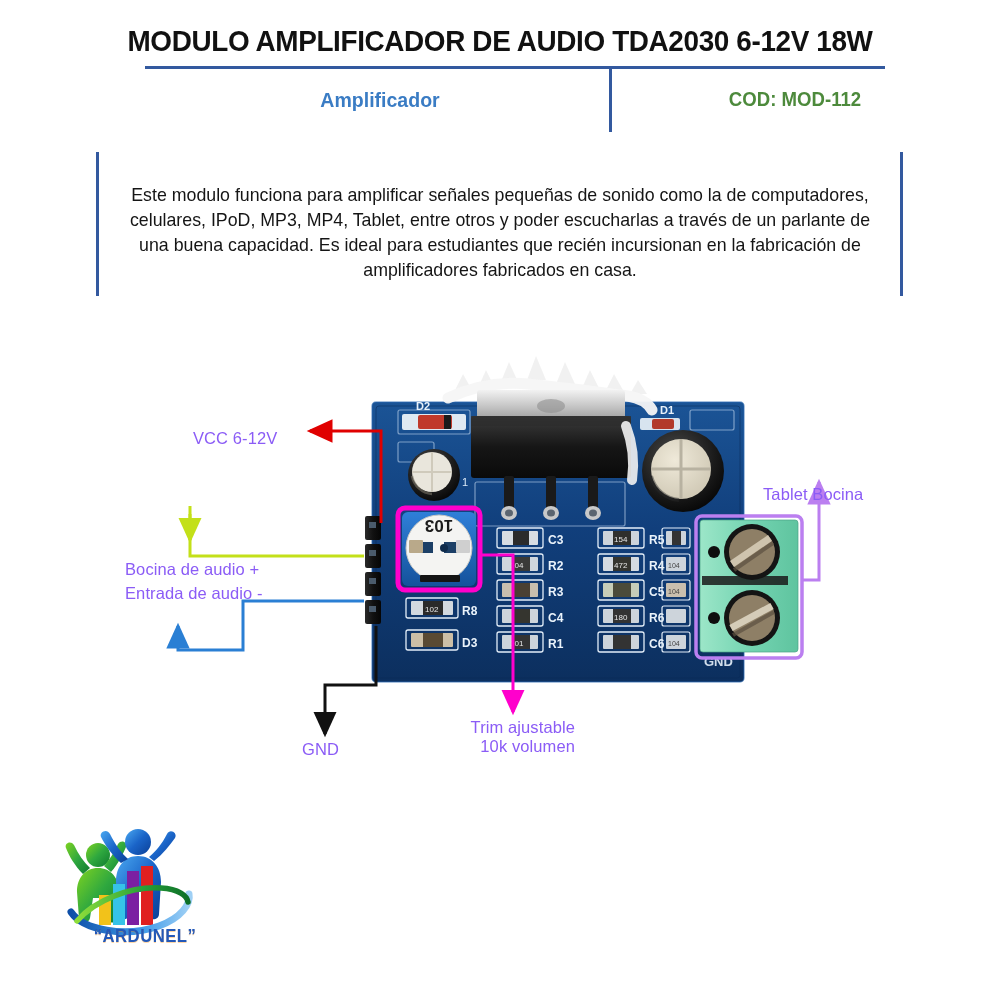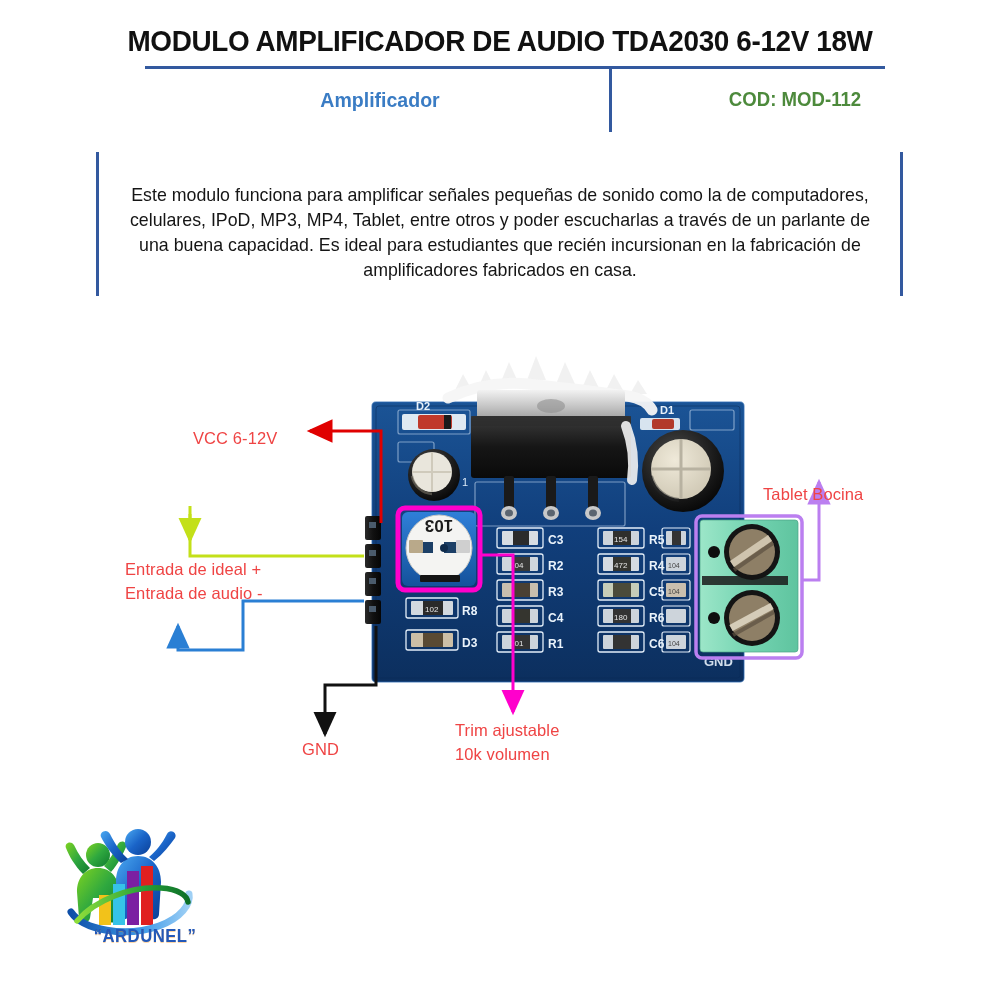--- a/index.html
+++ b/index.html
@@ -115,25 +115,25 @@
     left: 0;
     top: 330px;
     width: 944px;
     height: 470px;
   }
   #diagram svg { display: block; }
 
   .ann-label {
     position: absolute;
     font-size: 16.5px;
-    color: #ef4444;
+    color: #8b5cf6;
     white-space: nowrap;
     letter-spacing: 0.1px;
   }
-  .ann-label.multi { white-space: normal; text-align: left; line-height: 24px; }
+  .ann-label.multi { white-space: normal; text-align: right; line-height: 19px; }
 
   #label-vcc        { left: 193px; top: 429px; }
   #label-audio-plus { left: 125px; top: 560px; }
   #label-audio-minus{ left: 125px; top: 584px; }
   #label-gnd        { left: 302px; top: 740px; }
   #label-trim       { left: 455px; top: 718px; width: 120px; }
   #label-salida     { left: 763px; top: 485px; }
 
   
   #logo {
@@ -500,21 +500,21 @@
     <path d="M480,225 L513,225 L513,382" fill="none" stroke="#ff00cc" stroke-width="3" marker-end="url(#ar-mag)"></path>
   </g>
 
   <g>
     <path d="M802,250 L819,250 L819,152" fill="none" stroke="#bb7ff0" stroke-width="3" marker-end="url(#ar-vio)"></path>
   </g>
 </svg>
 </div>
 
 <div class="ann-label" id="label-vcc">VCC 6-12V</div>
-<div class="ann-label" id="label-audio-plus">Entrada de ideal +</div>
+<div class="ann-label" id="label-audio-plus">Bocina de audio +</div>
 <div class="ann-label" id="label-audio-minus">Entrada de audio -</div>
 <div class="ann-label" id="label-gnd">GND</div>
 <div class="ann-label multi" id="label-trim">Trim ajustable 10k volumen</div>
 <div class="ann-label" id="label-salida">Tablet Bocina</div>
 
 <div id="logo">
 <svg width="180" height="145" viewBox="0 0 180 145" xmlns="http://www.w3.org/2000/svg">
   <defs>
     <linearGradient id="lgreen" x1="0" y1="0" x2="1" y2="1">
       <stop offset="0" stop-color="#7ed321"></stop>

